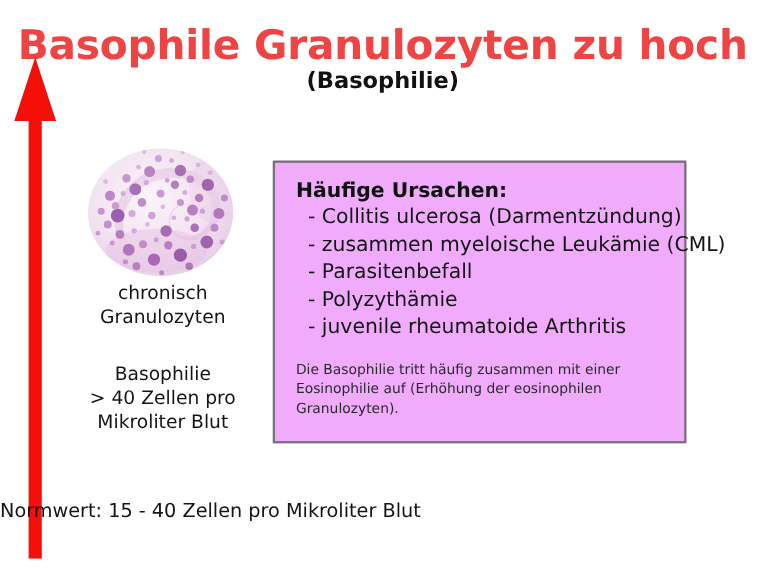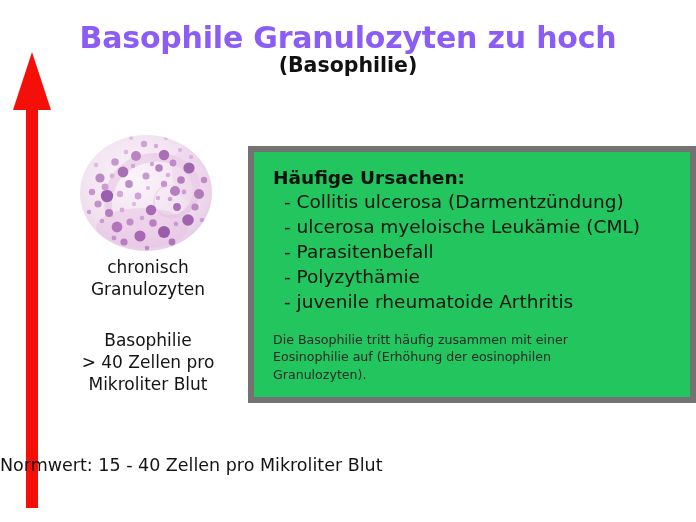--- a/index.html
+++ b/index.html
@@ -18,25 +18,25 @@
 
   
   #title-block {
     position: absolute;
     left: 0;
     top: 22px;
     width: 696px;
     text-align: center;
   }
   #main-title {
-    font-size: 30px;
+    font-size: 37px;
     font-weight: bold;
     letter-spacing: -0.2px;
     line-height: 1.08;
-    color: #8b5cf6;
+    color: #ef4444;
     white-space: nowrap;
   }
   #sub-title {
     font-size: 20.5px;
     font-weight: bold;
     line-height: 1.15;
     margin-top: 0;
     color: #111111;
   }
 
@@ -69,25 +69,25 @@
     color: #141414;
   }
   #cell-label { top: 257px; }
   #condition-label { top: 330px; }
 
   
   #causes-box {
     position: absolute;
     left: 248px;
     top: 146px;
-    width: 448px;
+    width: 376px;
     height: 257px;
-    border: 6px solid #737373;
+    border: 2px solid #737373;
     box-sizing: border-box;
-    background: #22c55e;
+    background: #f0abfc;
   }
   #causes-inner {
     padding: 14px 0 0 19px;
   }
   #causes-heading {
     font-size: 18.5px;
     font-weight: bold;
     line-height: 1.25;
     color: #111111;
   }
@@ -234,21 +234,21 @@
   <div>Basophilie</div>
   <div>&gt; 40 Zellen pro</div>
   <div>Mikroliter Blut</div>
 </div>
 
 <div id="causes-box">
   <div id="causes-inner">
     <div id="causes-heading">Häufige Ursachen:</div>
     <ul id="causes-list">
       <li>- Collitis ulcerosa (Darmentzündung)</li>
-      <li>- ulcerosa myeloische Leukämie (CML)</li>
+      <li>- zusammen myeloische Leukämie (CML)</li>
       <li>- Parasitenbefall</li>
       <li>- Polyzythämie</li>
       <li>- juvenile rheumatoide Arthritis</li>
     </ul>
     <div id="causes-note">Die Basophilie tritt häufig zusammen mit einer Eosinophilie auf (Erhöhung der eosinophilen Granulozyten).</div>
   </div>
 </div>
 
 <div id="normal-value">Normwert: 15 - 40 Zellen pro Mikroliter Blut</div>
 

